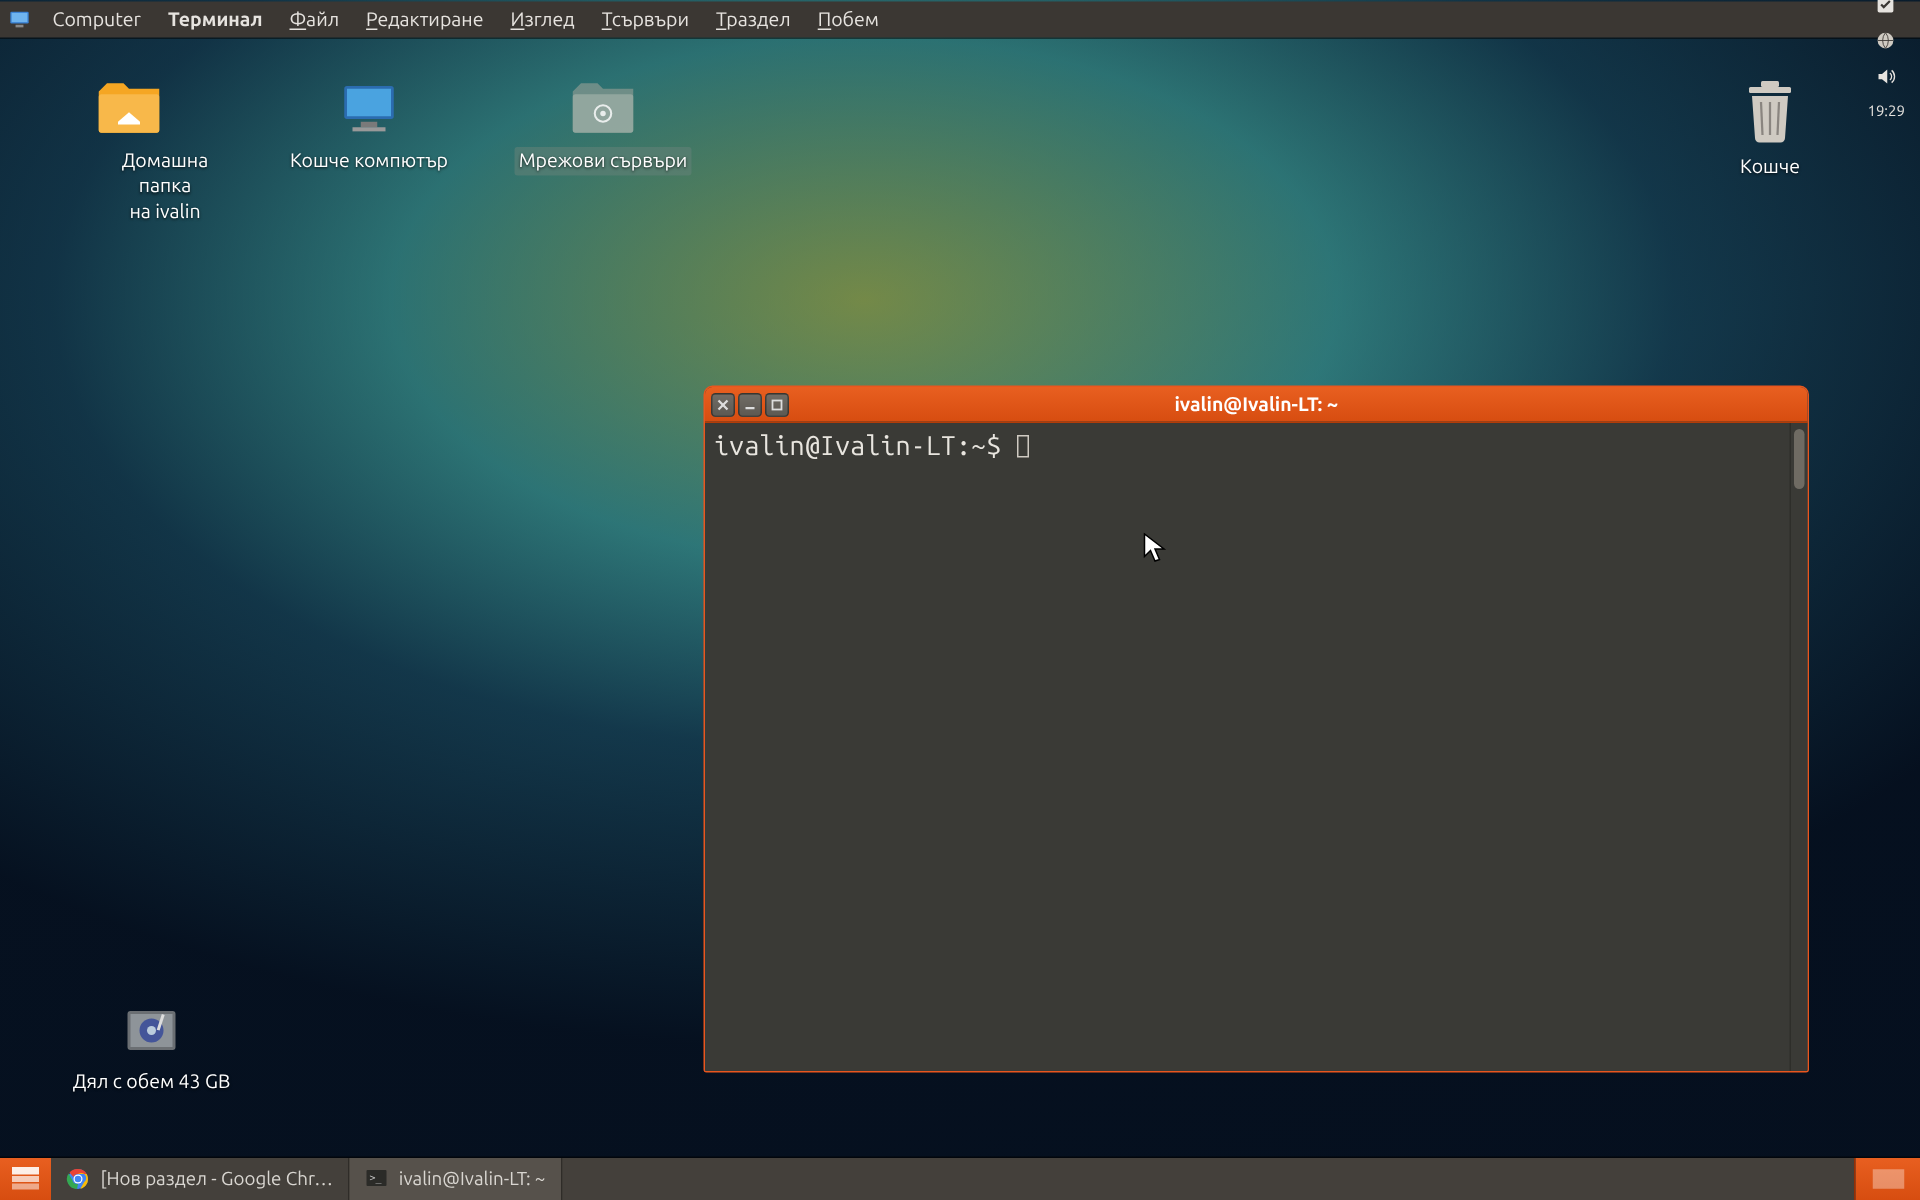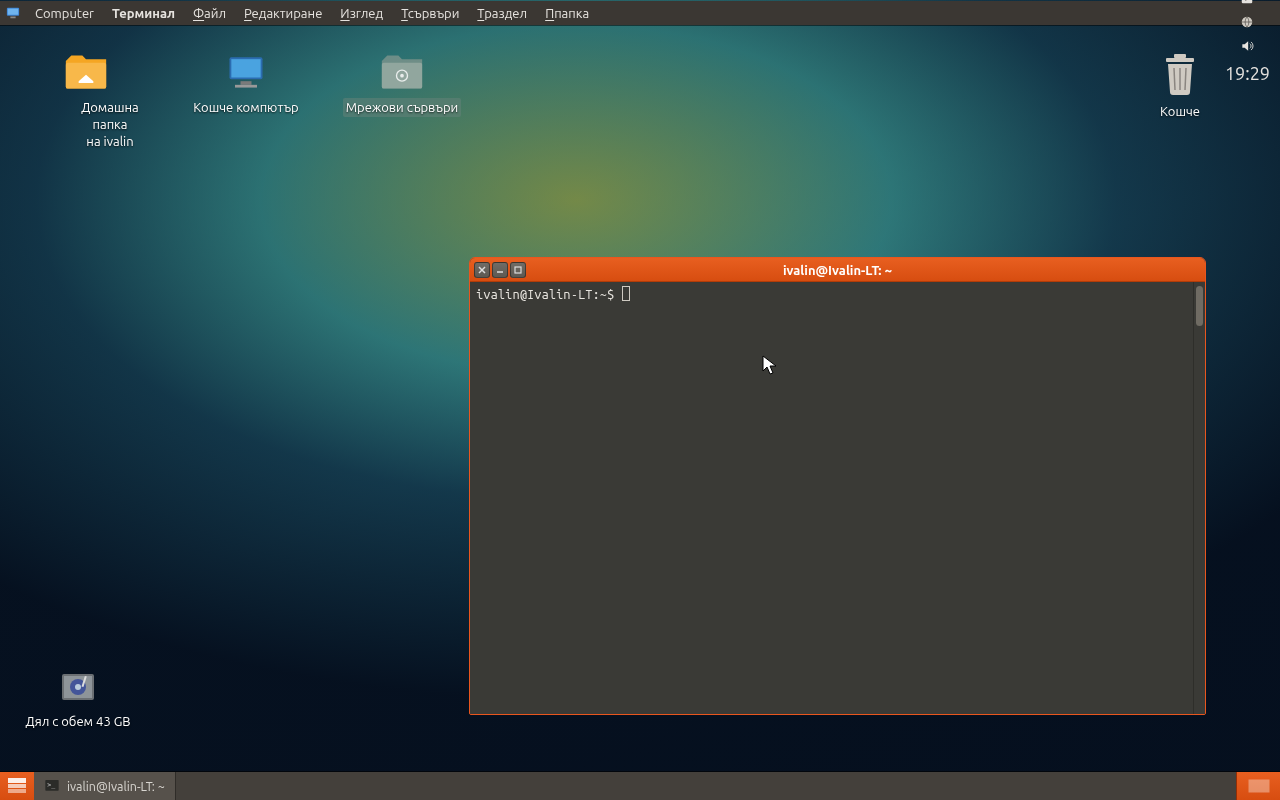--- a/index.html
+++ b/index.html
@@ -16,21 +16,21 @@
   background: #3b3733; display: flex; align-items: center;
   font-size: 13px; color: #e6e3df; padding: 0 6px;
   box-shadow: 0 1px 0 rgba(0,0,0,0.5);
 }
 .menubar .left { display: flex; align-items: center; gap: 0; }
 .menubar .app-icon { width: 14px; height: 14px; margin-right: 6px; }
 .menubar .item { padding: 0 9px; cursor: pointer; }
 .menubar .item.bold { font-weight: bold; }
 .menubar .item .ul { text-decoration: underline; text-underline-offset: 2px; }
 .menubar .right { margin-left: auto; display: flex; align-items: center; gap: 10px; padding-right: 4px; flex-direction: column;}
-.menubar .clock { font-size: 18px; }
+.menubar .clock { font-size: 10px; }
 .menubar svg { display: block; }
 
 
 .desktop-icon {
   position: absolute; width: 140px; text-align: center; color: #fff;
   font-size: 13px; text-shadow: 0 1px 2px rgba(0,0,0,0.8);
   cursor: pointer;
 }
 .desktop-icon .icon-box { display: flex; justify-content: center; margin-bottom: 6px; }
 .desktop-icon .label { line-height: 1.3; display: inline-block; padding: 1px 3px; }
@@ -57,21 +57,21 @@
   cursor: pointer;
 }
 .titlebar .ctrl svg { width: 10px; height: 10px; }
 .titlebar .title { position: absolute; left: 0; right: 0; text-align: center; pointer-events: none; }
 .terminal-body {
   position: absolute; top: 24px; left: 0; right: 0; bottom: 0;
   background: #3a3a36; display: flex;
 }
 .terminal-content {
   flex: 1; padding: 4px 6px; color: #ddd; font-family: "Ubuntu Mono","DejaVu Sans Mono",monospace;
-  font-size: 13px; line-height: 1.3; white-space: pre;
+  font-size: 18px; line-height: 1.3; white-space: pre;
 }
 .terminal-content .prompt { color: #e8e5df; }
 .terminal-content .cursor {
   display: inline-block; width: 8px; height: 15px;
   border: 1px solid #cfcac2; vertical-align: -2px;
 }
 .terminal-scrollbar {
   width: 12px; background: #3a3a36; border-left: 1px solid #2e2e2a;
   position: relative;
 }
@@ -117,21 +117,21 @@
         <rect x="2" y="3" width="12" height="7" fill="#6fb4ef"></rect>
         <rect x="5" y="12" width="6" height="2" fill="#888"></rect>
       </svg>
     <div class="item">Computer</div>
     <div class="item bold">Терминал</div>
     <div class="item"><span class="ul">Ф</span><span>айл</span></div>
     <div class="item"><span class="ul">Р</span><span>едактиране</span></div>
     <div class="item"><span class="ul">И</span><span>зглед</span></div>
     <div class="item"><span class="ul">Т</span><span>сървъри</span></div>
     <div class="item"><span class="ul">Т</span><span>раздел</span></div>
-    <div class="item"><span class="ul">П</span><span>папка</span></div>
+    <div class="item"><span class="ul">П</span><span>обем</span></div>
   </div>
   <div class="right">
     <svg width="14" height="14" viewBox="0 0 24 24" fill="none" stroke="#e6e3df" stroke-width="2">
         <path d="M7 7l10 10-5 5V2l5 5L7 17"></path>
       </svg>
     <span>Анг</span>
     <svg width="14" height="14" viewBox="0 0 24 24">
         <rect x="3" y="3" width="18" height="18" rx="2" fill="#e6e3df"></rect>
         <path d="M7 12l3 3 7-7" stroke="#3b3733" stroke-width="2.5" fill="none"></path>
       </svg>
@@ -191,21 +191,21 @@
         <rect x="14" y="2" width="12" height="4" rx="1" fill="#cfcac2"></rect>
         <path d="M8 12h24l-2 28a3 3 0 01-3 3H13a3 3 0 01-3-3L8 12z" fill="#cfcac2"></path>
         <line x1="14" y1="16" x2="15" y2="38" stroke="#8a8580" stroke-width="1.5"></line>
         <line x1="20" y1="16" x2="20" y2="38" stroke="#8a8580" stroke-width="1.5"></line>
         <line x1="26" y1="16" x2="25" y2="38" stroke="#8a8580" stroke-width="1.5"></line>
       </svg>
     </div>
   <span class="label">Кошче</span>
 </div>
 
-<div class="desktop-icon" style="left:8px; top:670px;">
+<div class="desktop-icon" style="left:31px; top:670px;">
   <div class="icon-box">
       <svg width="36" height="36" viewBox="0 0 36 36">
         <rect x="2" y="4" width="32" height="26" rx="2" fill="#6b6f73"></rect>
         <rect x="4" y="6" width="28" height="22" fill="#8e9499"></rect>
         <circle cx="18" cy="17" r="8" fill="#459"></circle>
         <circle cx="18" cy="17" r="3" fill="#bcd"></circle>
         <rect x="23" y="6" width="2" height="11" transform="rotate(18 24 12)" fill="#ddd"></rect>
       </svg>
     </div>
   <span class="label">Дял с обем 43 GB</span>
@@ -246,20 +246,31 @@
   </svg>
 
 <div class="taskbar">
   <div class="launcher">
     <svg width="20" height="18" viewBox="0 0 20 18">
         <rect x="1" y="1" width="18" height="5" fill="#fff" opacity="0.9"></rect>
         <rect x="1" y="7" width="18" height="4" fill="#fff" opacity="0.7"></rect>
         <rect x="1" y="12" width="18" height="4" fill="#fff" opacity="0.5"></rect>
       </svg>
   </div>
+  <div class="task">
+    <svg width="16" height="16" viewBox="0 0 24 24">
+        <circle cx="12" cy="12" r="10" fill="#4285f4"></circle>
+        <circle cx="12" cy="12" r="4.5" fill="#fff"></circle>
+        <circle cx="12" cy="12" r="3.3" fill="#4285f4"></circle>
+        <path d="M12 2a10 10 0 018.7 5H12a5 5 0 00-4.6 3L3.5 5.5A10 10 0 0112 2z" fill="#ea4335"></path>
+        <path d="M21.5 9a10 10 0 01-7.2 12.8l3.9-6.8A5 5 0 0012 7h8.7c.3.6.6 1.3.8 2z" fill="#fbbc05"></path>
+        <path d="M11 21.95A10 10 0 012.5 6.5l3.9 6.8A5 5 0 0012 17l-1 4.95z" fill="#34a853"></path>
+      </svg>
+    <span class="tlabel">[Нов раздел - Google Chr…</span>
+  </div>
   <div class="task active">
     <svg width="16" height="16" viewBox="0 0 24 24">
         <rect x="2" y="3" width="20" height="16" rx="1" fill="#2b2b28"></rect>
         <text x="5" y="14" font-size="10" font-family="monospace" fill="#ccc">&gt;_</text>
       </svg>
     <span class="tlabel">ivalin@Ivalin-LT: ~</span>
   </div>
   <div class="spacer"></div>
   <div class="show-desktop">
     <svg width="22" height="14" viewBox="0 0 22 14">

